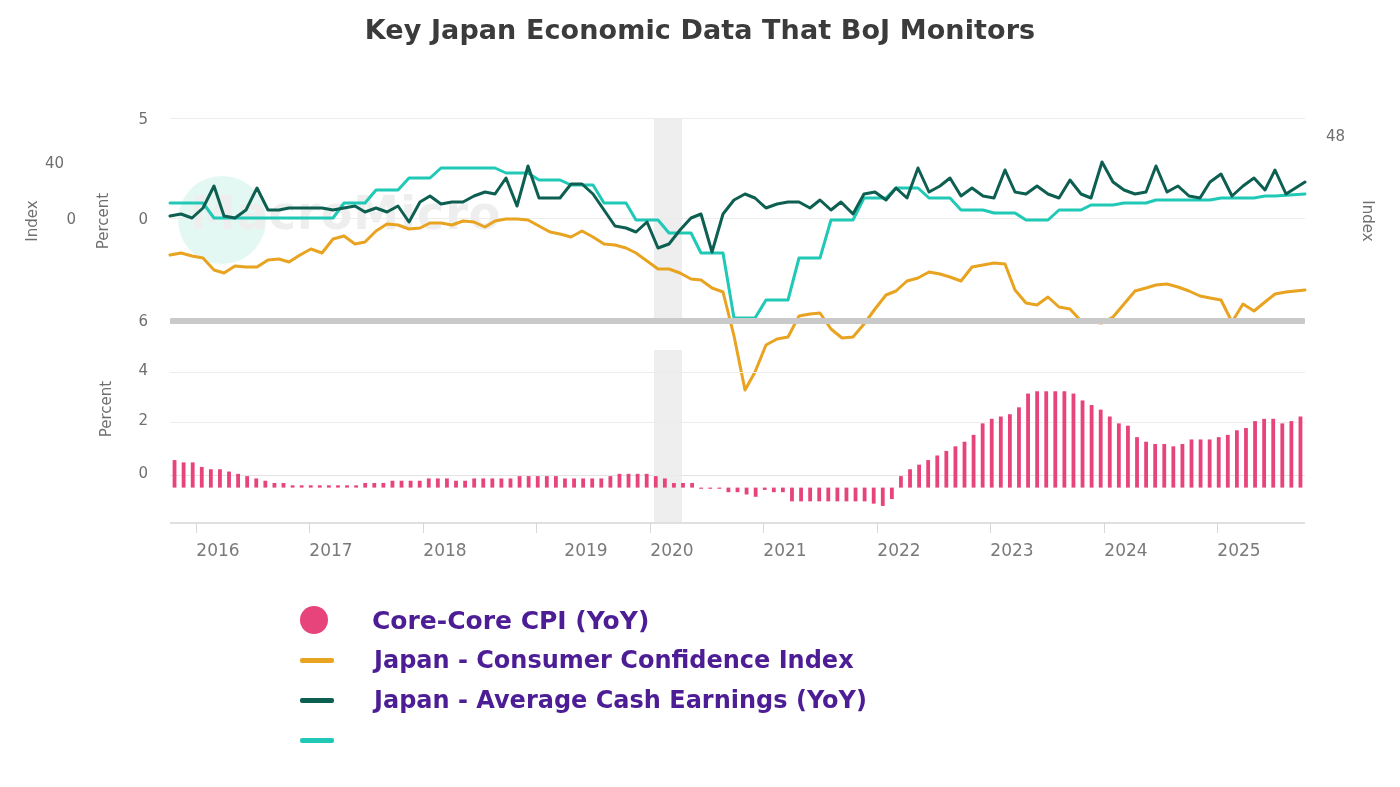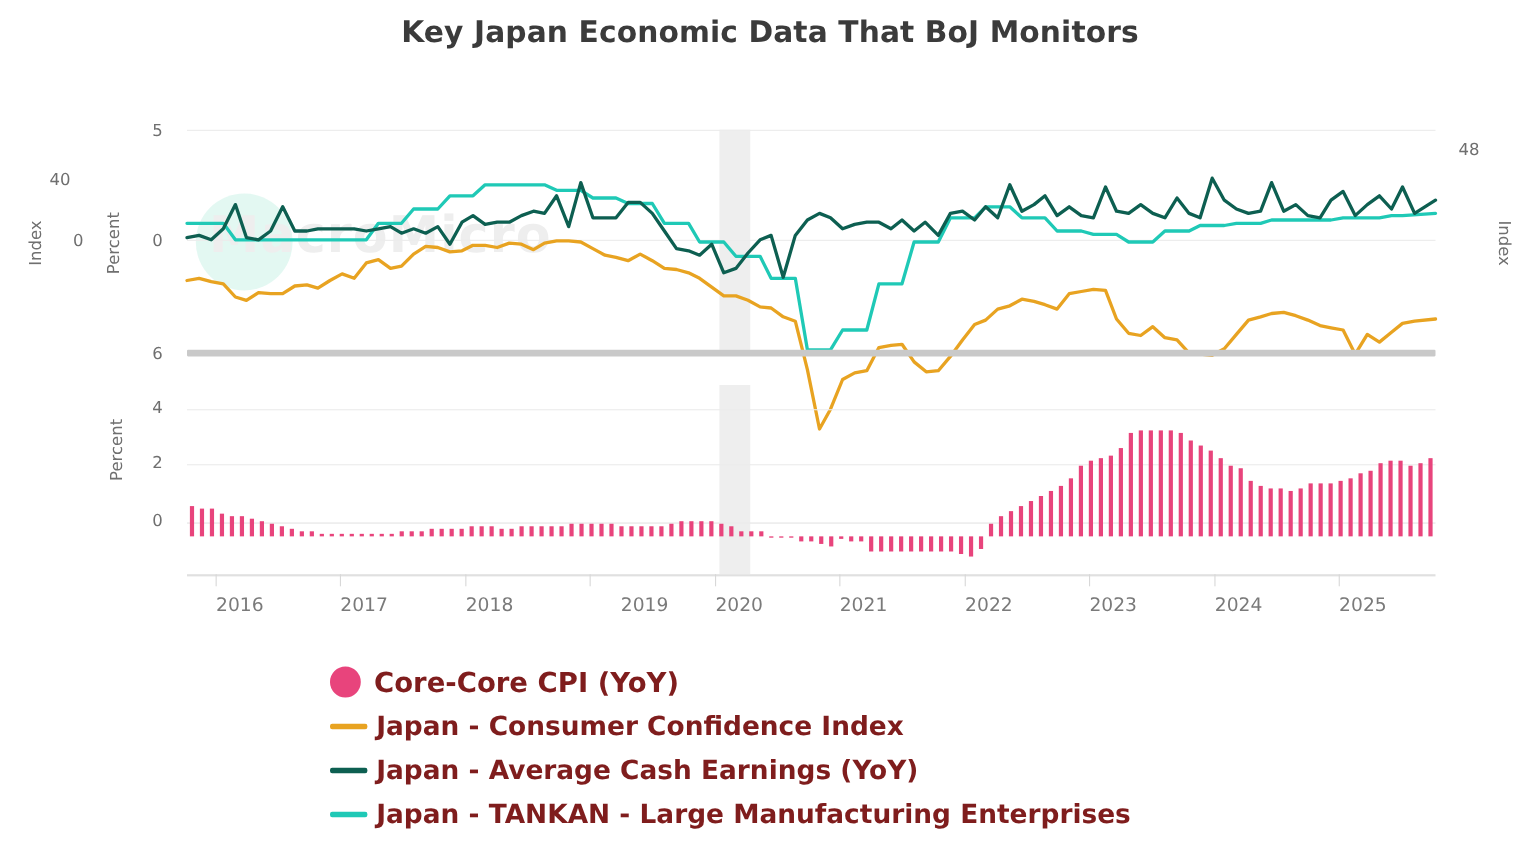--- a/index.html
+++ b/index.html
@@ -65,22 +65,23 @@
   
   svg.series{position:absolute;left:0;top:0;overflow:visible;}
   .ln{fill:none;stroke-width:3;stroke-linejoin:round;stroke-linecap:round;}
 
   
   .legend{position:absolute;left:300px;top:600px;width:900px;}
   .legend-row{display:flex;align-items:center;height:40px;}
   .swatch-dot{width:28px;height:28px;border-radius:50%;margin-right:12px;flex:0 0 auto;}
   .swatch-line{width:34px;height:5px;border-radius:2px;margin-right:8px;margin-left:0;flex:0 0 auto;}
   .legend-label{
-    font-size:24px;font-weight:700;color:#7f1d1d;white-space:nowrap;
+    font-size:24px;font-weight:700;color:#4c1d95;white-space:nowrap;
     font-family:"DejaVu Sans","Liberation Sans",sans-serif;
+    margin-left:32px;
   }
   .legend-row.dot-row .legend-label{font-size:25px;}
 </style>
 </head>
 <body>
 
 <div class="chart-root">
 
   <div class="title">Key Japan Economic Data That BoJ Monitors</div>
 
@@ -288,17 +289,16 @@
     <div class="legend-row">
       <span class="swatch-line" style="background:#e8a321;"></span>
       <span class="legend-label">Japan - Consumer Confidence Index</span>
     </div>
     <div class="legend-row">
       <span class="swatch-line" style="background:#0d5f51;"></span>
       <span class="legend-label">Japan - Average Cash Earnings (YoY)</span>
     </div>
     <div class="legend-row">
       <span class="swatch-line" style="background:#1fc9b6;"></span>
-      <span class="legend-label">Japan - TANKAN - Large Manufacturing Enterprises</span>
     </div>
   </div>
 
 </div>
 
 </body></html>

